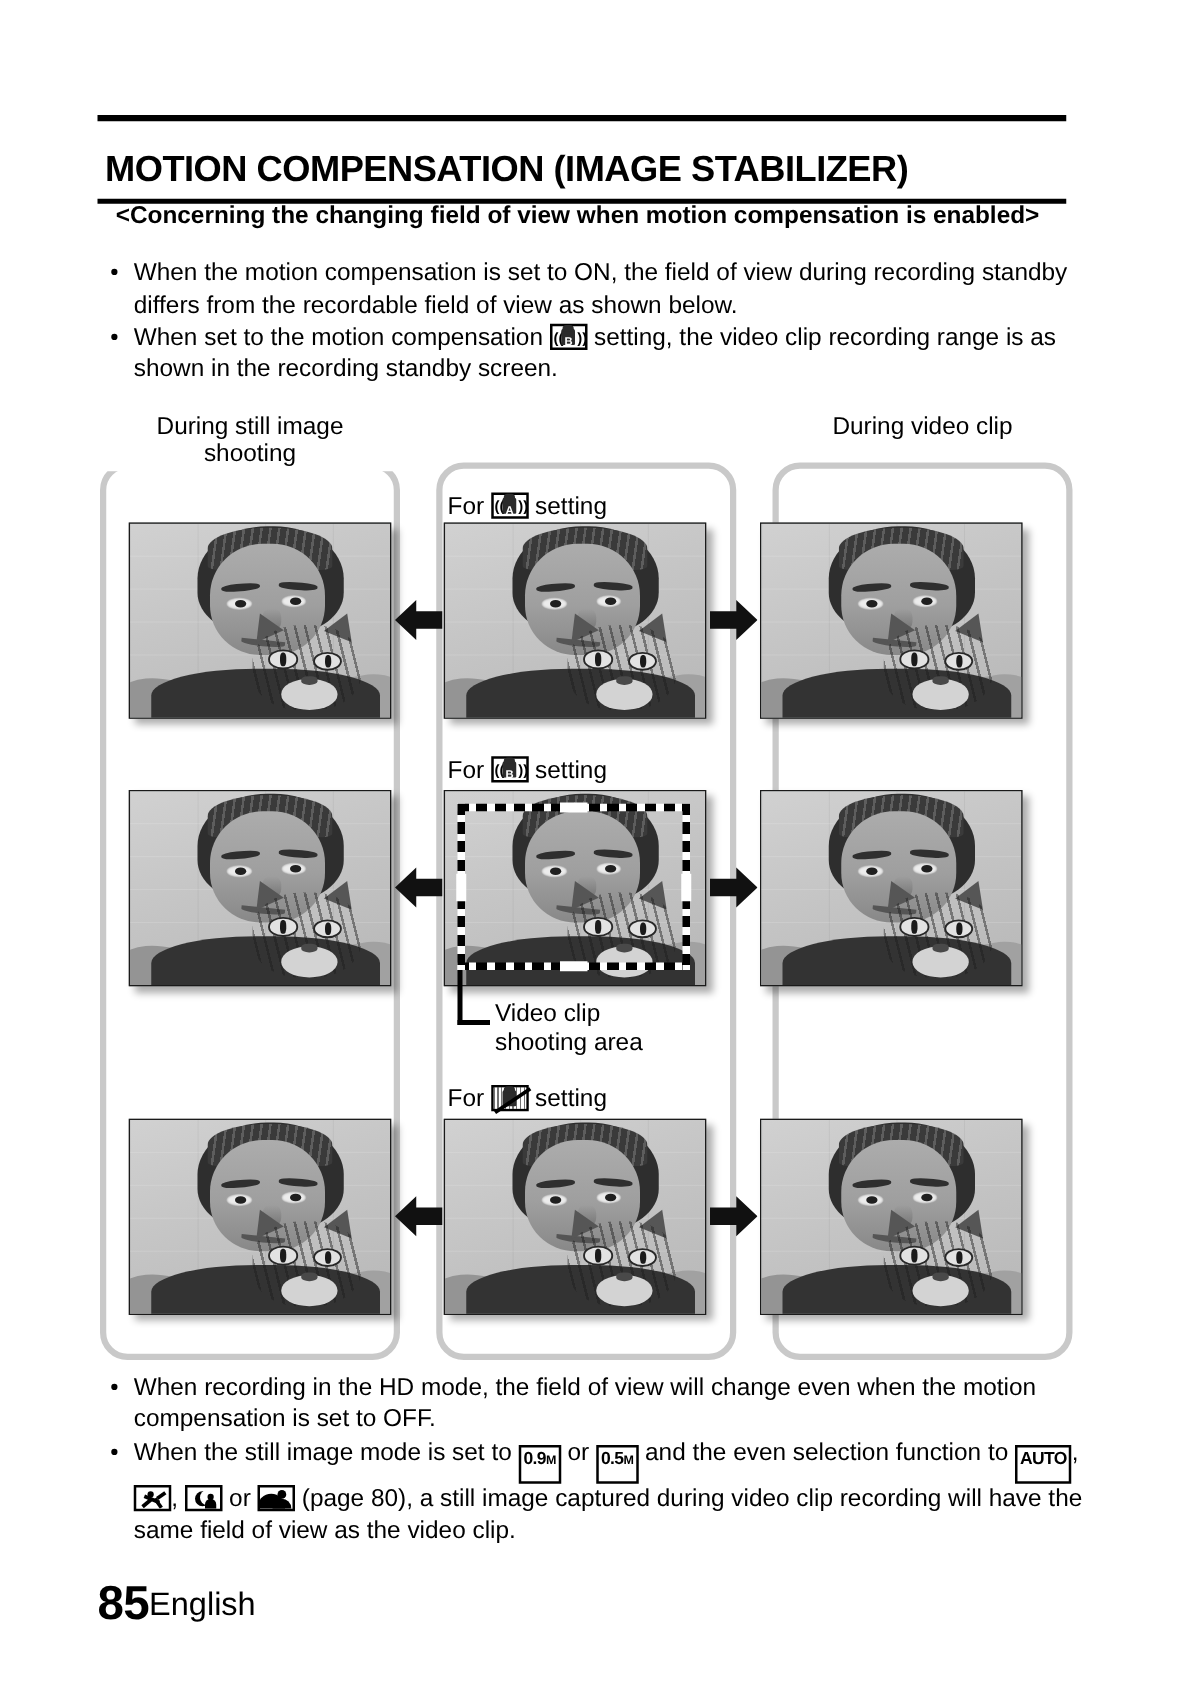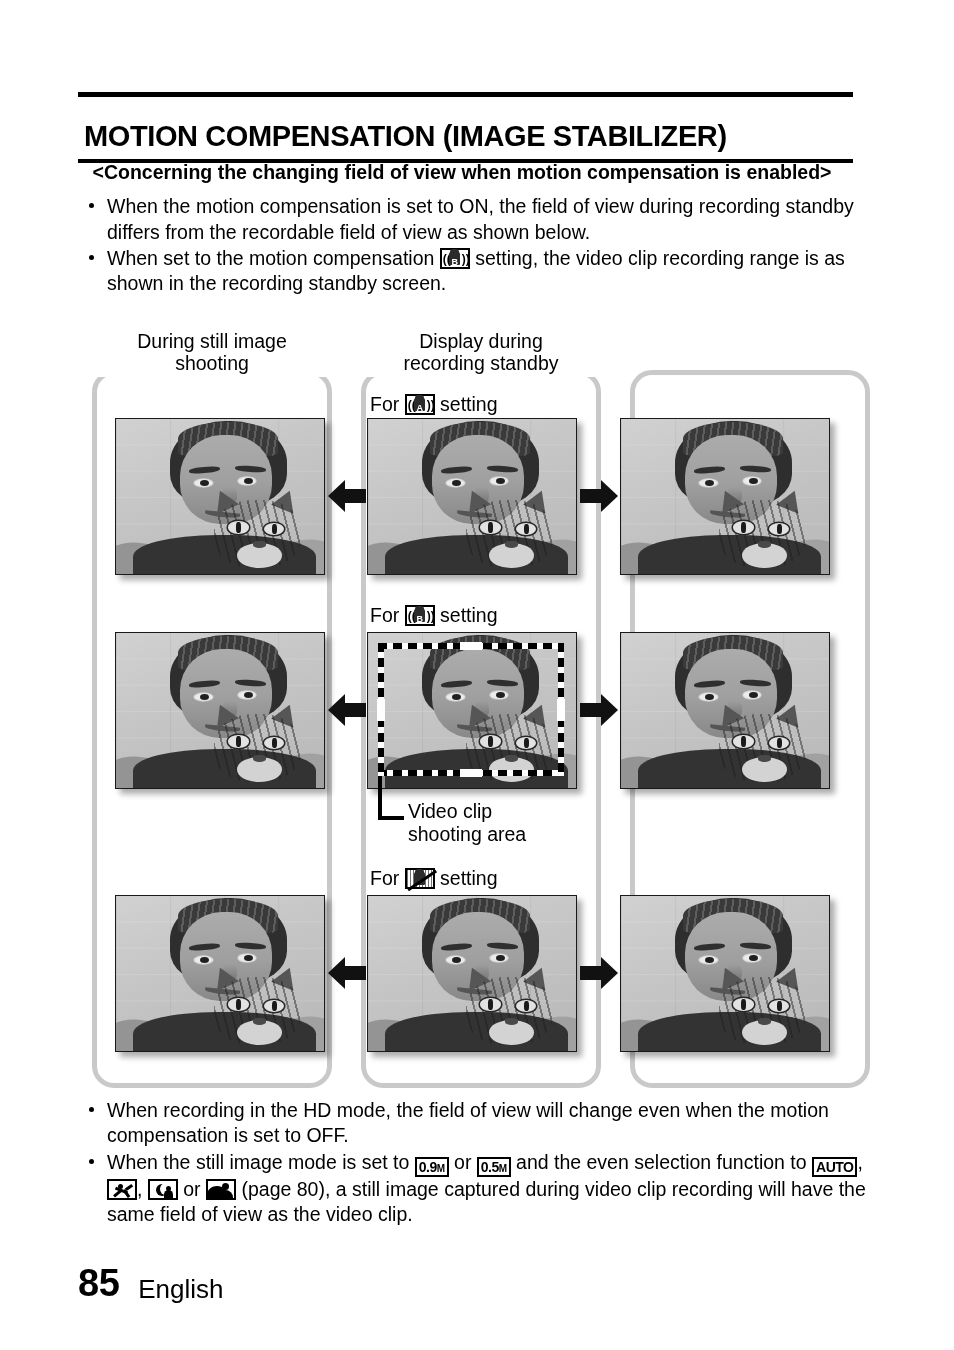--- a/index.html
+++ b/index.html
@@ -57,21 +57,21 @@
     width: 790px;
   }
   .subhead {
     font-size: 19.5px;
     font-weight: bold;
     line-height: 1.30;
     width: 768px;
     text-align: center;
   }
   .bullet-list {
-    margin-top: 9px;
+    margin-top: 21px;
   }
   .bullet {
     position: relative;
     padding-left: 29px;
     font-size: 19.5px;
     line-height: 1.30;
     margin-bottom: 1px;
   }
   .bullet .dot {
     position: absolute;
@@ -160,21 +160,21 @@
 
   .ico-text {
     display: inline-block;
     vertical-align: -3px;
     border: 2px solid #000;
     background: #fff;
     color: #000;
     font-weight: bold;
     font-size: 14px;
     line-height: 17px;
-    height: 20px;
+    height: 31px;
     padding: 0 2px;
     box-sizing: border-box;
     letter-spacing: -0.5px;
     font-family: "Liberation Sans", sans-serif;
   }
   .ico-text .sm { font-size: 10px; }
 
   .ico-pic {
     display: inline-block;
     vertical-align: -4px;
@@ -260,21 +260,21 @@
     position: absolute;
     right: 1px; bottom: 0;
     width: 15px; height: 8px;
     background: #000;
     border-radius: 8px 8px 0 0;
   }
 
   
   .figure {
     position: absolute;
-    left: 90px;
+    left: 78px;
     top: 330px;
     width: 790px;
     height: 760px;
   }
 
   .col {
     position: absolute;
     top: 40px;
     width: 240px;
     height: 718px;
@@ -562,22 +562,21 @@
     top: 1098px;
     width: 800px;
   }
 
   
   .footer {
     position: absolute;
     left: 78px;
     top: 1262px;
     display: flex;
-    align-items: flex-end;
-    gap: 19px;
+    align-items: center;
   }
   .folio {
     font-size: 38px;
     font-weight: bold;
     letter-spacing: -0.5px;
   }
   .lang {
     font-size: 26px;
   }
 </style>
@@ -622,25 +621,22 @@
   <div class="figure">
 
     <div class="col c1"></div>
     <div class="col c2"></div>
     <div class="col c3"></div>
 
     <div class="col-cap p1 two-line">
       <div>During still image</div>
       <div>shooting</div>
     </div>
-    <div class="col-cap p2 two-line">
-      <div>Display during</div>
-      <div>recording standby</div>
-    </div>
     <div class="col-cap p3 two-line">
+      <div>During video clip</div>
     </div>
 
     <div class="for-label f1">
       <span>For</span>
       <span class="ico ico-shake">
         <span class="wavel">((</span>
         <span class="inner">
             <span class="hand"></span>
           </span>
         <span class="waver">))</span>

